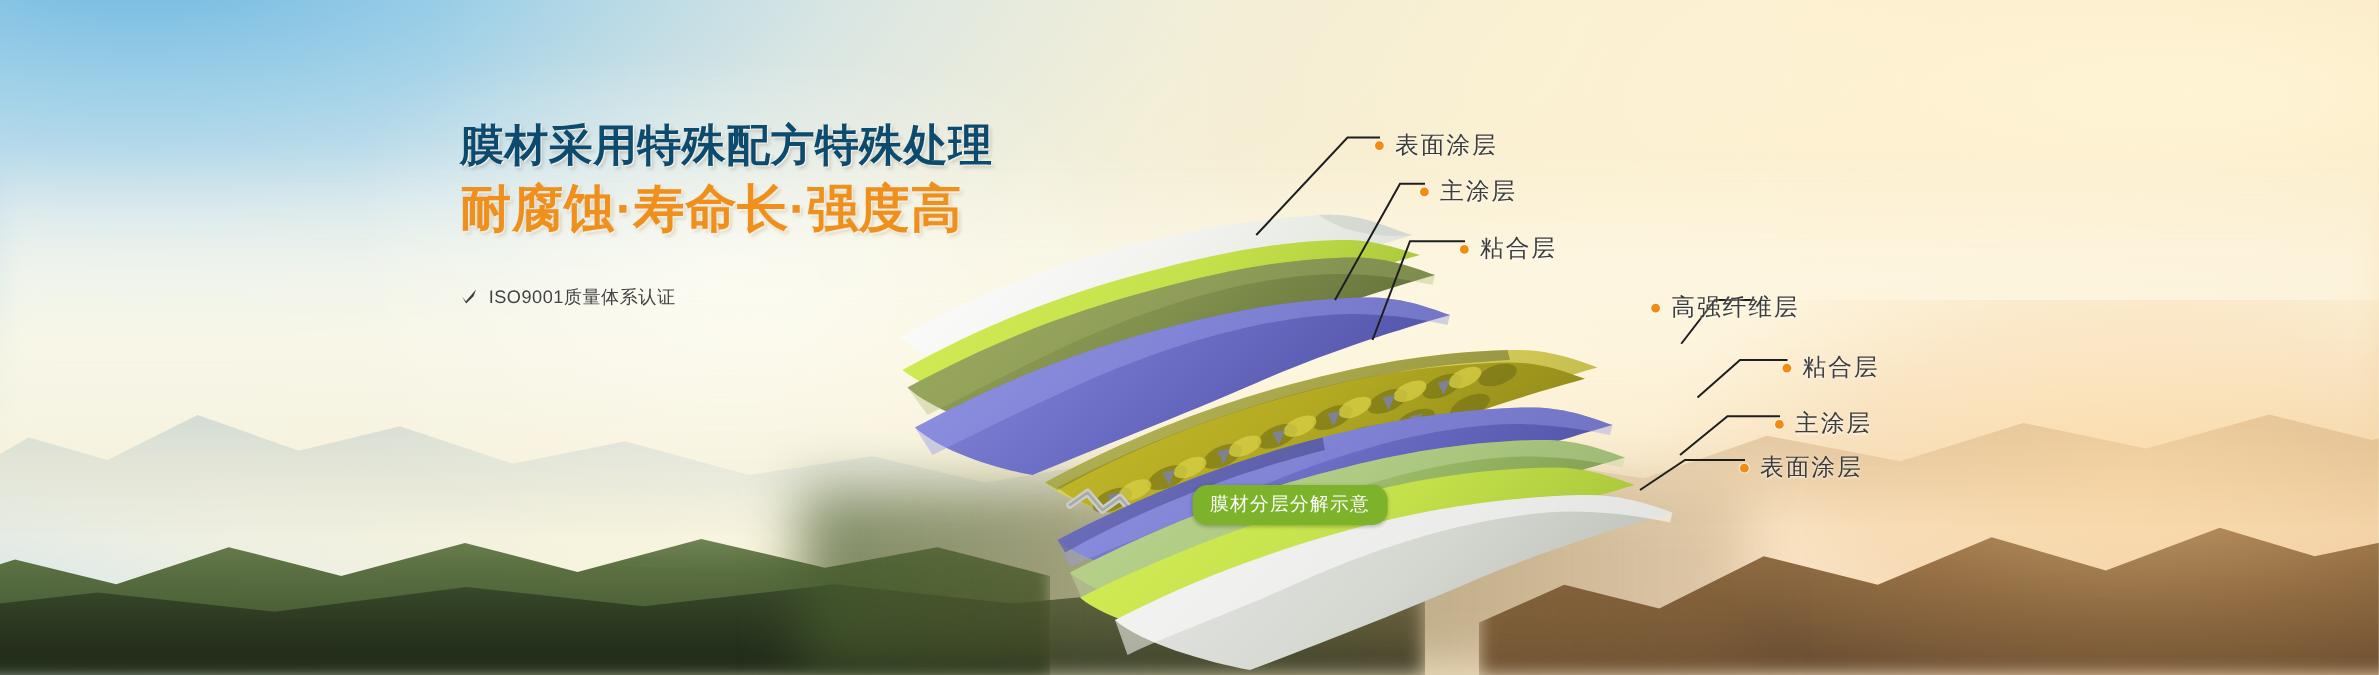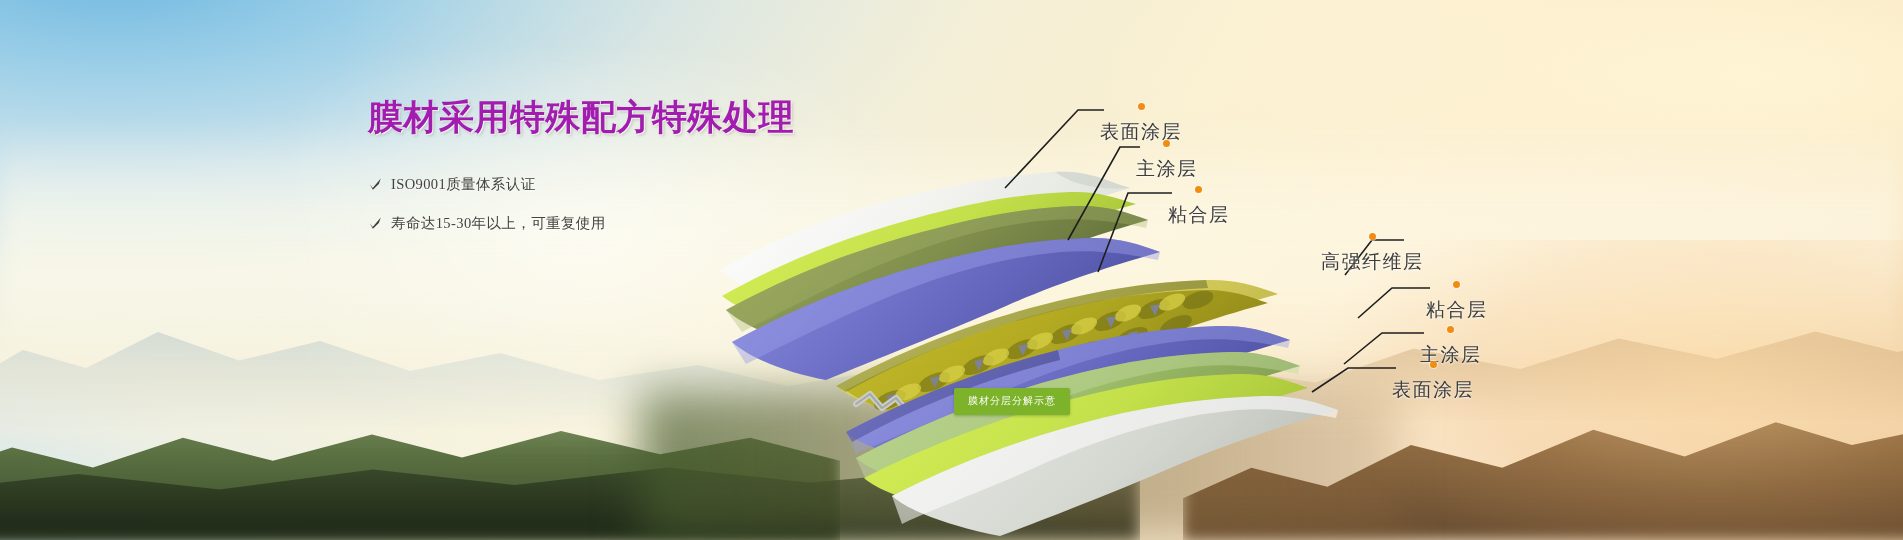--- a/index.html
+++ b/index.html
@@ -83,62 +83,62 @@
 
   
   .copy { position:absolute; left:368px; top:96px; width:470px; }
 
   .eyebrow {
     font-size:27px; color:#4a4a4a; letter-spacing:3px;
     font-weight:400; line-height:1.25; margin-bottom:8px;
     text-shadow:0 1px 2px rgba(255,255,255,.75);
   }
   .headline {
-    font-size:35px; font-weight:bold; color:#a21caf;
+    font-size:35px; font-weight:bold; color:#0c4a6e;
     letter-spacing:.5px; line-height:1.22;
     text-shadow:1px 1px 1px rgba(255,255,255,.85), 2px 2px 3px rgba(120,110,90,.30);
   }
   .headline-accent {
     font-size:41px; font-weight:bold; color:#ef8f1c;
     letter-spacing:.5px; line-height:1.22; margin-top:3px;
     text-shadow:1px 1px 1px rgba(255,255,255,.6), 2px 2px 3px rgba(160,110,40,.28);
   }
-  .features { margin-top:36px;font-family:Liberation Serif, serif; }
+  .features { margin-top:36px; }
   .feature-row {
     display:flex; align-items:center; gap:9px;
     margin-bottom:20px; color:#43423e; font-size:14.5px;
     letter-spacing:.4px;
     text-shadow:0 1px 1px rgba(255,255,255,.8);
   }
   .check-icon { flex:0 0 auto; width:14px; height:14px; display:block; }
 
   
   .diagram { position:absolute; left:660px; top:60px; width:740px; height:400px; }
   .diagram svg { display:block; width:100%; height:100%; overflow:visible; }
 
   
   .callouts { position:absolute; left:0; top:0; width:1903px; height:540px; pointer-events:none; }
-  .callout { position:absolute; display:flex; align-items:center; gap:9px; pointer-events:auto;flex-direction:column; }
+  .callout { position:absolute; display:flex; align-items:center; gap:9px; pointer-events:auto; }
   .callout-dot {
     width:7px; height:7px; border-radius:50%; background:#f08c10;
     flex:0 0 auto; box-shadow:0 0 0 1px rgba(255,255,255,.5);
   }
   .callout-text {
     font-size:19px; color:#3c3c3c; letter-spacing:1.5px; white-space:nowrap;
     text-shadow:0 1px 2px rgba(255,255,255,.85);
   }
   .leader { position:absolute; pointer-events:none; overflow:visible; }
   .leader path { fill:none; stroke:#1e1e1e; stroke-width:1.6px; }
 
   
   .tag {
     position:absolute; left:954px; top:388px;
     background:#7db32a; color:#ffffff;
-    font-size:10px; letter-spacing:1px;
-    padding:6px 14px 7px 14px; border-radius:2px;
+    font-size:15px; letter-spacing:1px;
+    padding:6px 14px 7px 14px; border-radius:12px;
     box-shadow:0 1px 3px rgba(0,0,0,.22);
   }
 </style>
 </head>
 <body>
 
 <div class="bg-root">
   <div class="bg-sky"></div>
   <div class="bg-haze"></div>
   <div class="mtn-far"></div>
@@ -146,33 +146,28 @@
   <div class="hill-right-near"></div>
   <div class="ridge-green"></div>
   <div class="ridge-dark"></div>
   <div class="blend-mid"></div>
   <div class="glow-br"></div>
   <div class="text-wash"></div>
 </div>
 
 <div class="copy">
   <div class="headline">膜材采用特殊配方特殊处理</div>
+  <div class="headline-accent">耐腐蚀·寿命长·强度高</div>
 
   <div class="features">
     <div class="feature-row">
       <svg class="check-icon" viewBox="0 0 16 16">
         <path d="M2 8.4 L5.4 12.6 L14.6 1.8 L12.4 8.0 L5.6 14.6 Z" fill="#3f3f3f"></path>
       </svg>
       <span>ISO9001质量体系认证</span>
-    </div>
-    <div class="feature-row">
-      <svg class="check-icon" viewBox="0 0 16 16">
-        <path d="M2 8.4 L5.4 12.6 L14.6 1.8 L12.4 8.0 L5.6 14.6 Z" fill="#3f3f3f"></path>
-      </svg>
-      <span>寿命达15-30年以上，可重复使用</span>
     </div>
   </div>
 </div>
 
 <div class="diagram">
   <svg viewBox="0 0 740 400" preserveAspectRatio="none">
     <defs>
       <linearGradient id="gWhite" x1="0" y1="0" x2="1" y2="0.3">
         <stop offset="0%" stop-color="#ffffff"></stop>
         <stop offset="55%" stop-color="#f2f3ef"></stop>

